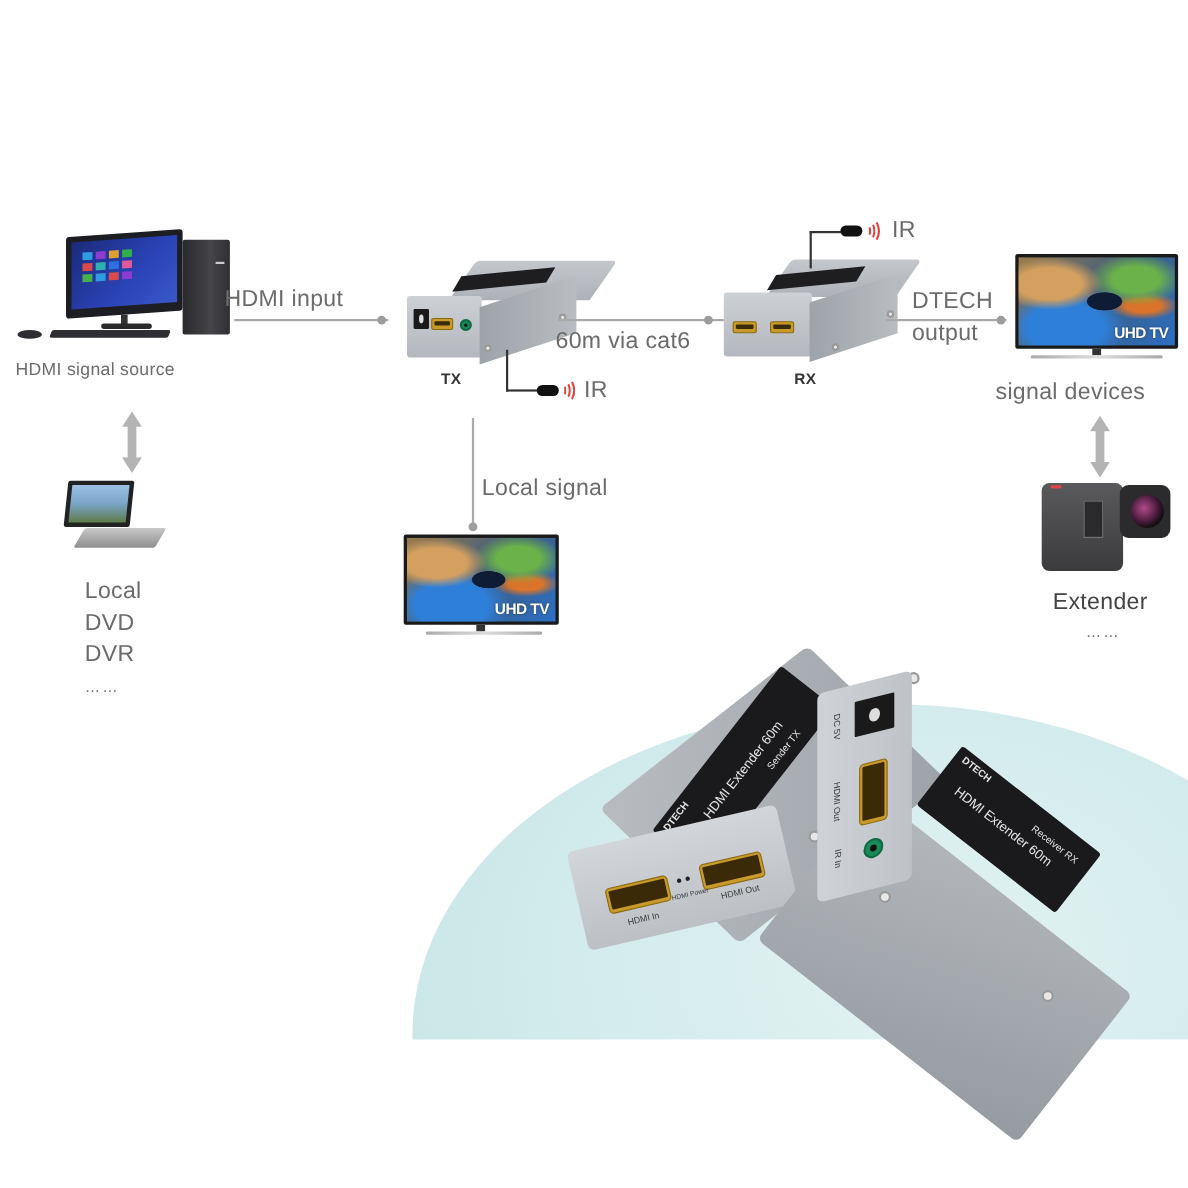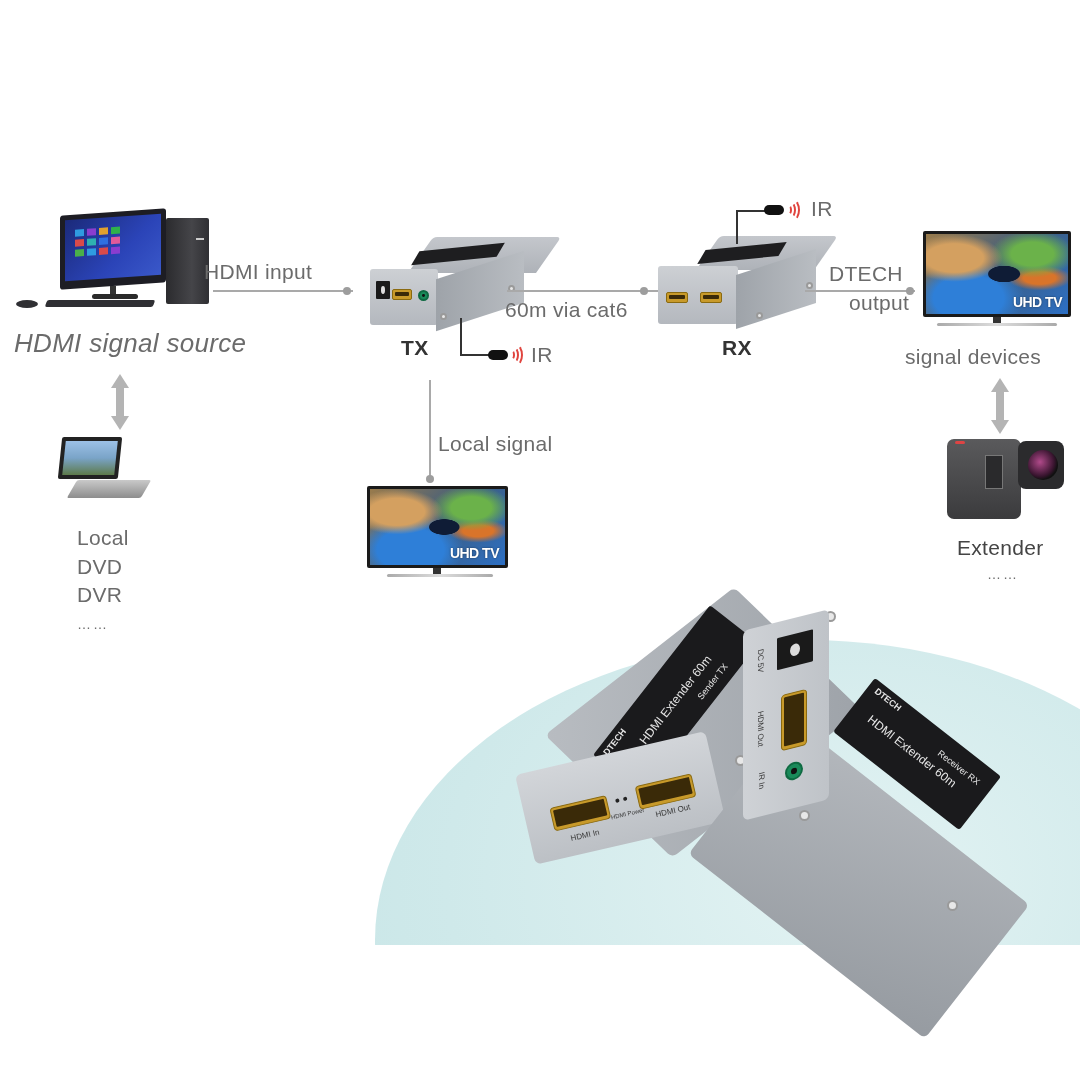--- a/index.html
+++ b/index.html
@@ -1,20 +1,20 @@
 <!DOCTYPE html>
 <html><head>
 <meta charset="utf-8">
 <style>
   * { box-sizing: border-box; margin: 0; padding: 0; }
   html, body { width: 1080px; height: 1080px; background: #ffffff; overflow: hidden; }
   body { position: relative; font-family: "Liberation Sans", sans-serif; color: #666; }
   .abs { position: absolute; }
   .lbl { position: absolute; color: #6b6b6b; font-size: 21px; white-space: nowrap; letter-spacing: 0.3px; }
-  .lbl.bold { color: #333; font-weight: bold; font-size: 21px; }
+  .lbl.bold { color: #333; font-weight: bold; font-size: 14px; }
   .line { position: absolute; background: #a9a9a9; }
   .dot { position: absolute; width: 8px; height: 8px; border-radius: 50%; background: #9d9d9d; }
 
   
   .darrow { position: absolute; width: 18px; height: 56px; }
   .darrow .shaft { position: absolute; left: 5px; top: 12px; width: 8px; height: 32px; background: #b4b4b4; }
   .darrow .up { position: absolute; left: 0; top: 0; border-left: 9px solid transparent; border-right: 9px solid transparent; border-bottom: 14px solid #b4b4b4; }
   .darrow .down { position: absolute; left: 0; bottom: 0; border-left: 9px solid transparent; border-right: 9px solid transparent; border-top: 14px solid #b4b4b4; }
 
   
@@ -109,21 +109,21 @@
           <i style="background:#8a3dcf"></i>
     </div>
   </div>
     </div>
   <div class="mon-stand"></div>
   <div class="mon-base"></div>
   <div class="tower"></div>
   <div class="keyboard"></div>
   <div class="mouse"></div>
 </div>
-<div class="lbl" style="left:14px; top:328px; font-size:26px;font-style:italic;">HDMI signal source</div>
+<div class="lbl" style="left:14px; top:328px; font-size:16px;">HDMI signal source</div>
 
 <div class="darrow" style="left:111px; top:374px;">
   <div class="up"></div>
     <div class="shaft"></div>
     <div class="down"></div>
 </div>
 
 <div>
   <div class="lap-screen">
       <div class="scr"></div>
@@ -199,21 +199,21 @@
 <div class="ir-waves" style="left:786px; top:199px;">
   <span style="left:0; width:6px; height:10px; top:6px;"></span>
   <span style="left:0; width:10px; height:16px; top:3px;"></span>
   <span style="left:0; width:14px; height:22px; top:0;"></span>
 </div>
 <div class="lbl" style="left:811px; top:197px;">IR</div>
 
 <div class="line" style="left:805px; top:290px; width:110px; height:2px;"></div>
 <div class="dot" style="left:906px; top:287px;"></div>
 <div class="lbl" style="left:829px; top:262px;">DTECH</div>
-<div class="lbl" style="left:829px; top:291px;margin-left:20px;">output</div>
+<div class="lbl" style="left:829px; top:291px;">output</div>
 
 <div class="tv" style="left:923px; top:231px; width:148px; height:102px;">
   <div class="panel" style="width:148px; height:86px;">
       <div class="img">
         <span class="badge">UHD TV</span>
       </div>
     </div>
   <div class="stand-neck" style="left:70px; top:86px;"></div>
   <div class="stand-bar" style="left:14px; top:92px; width:120px;"></div>
 </div>

